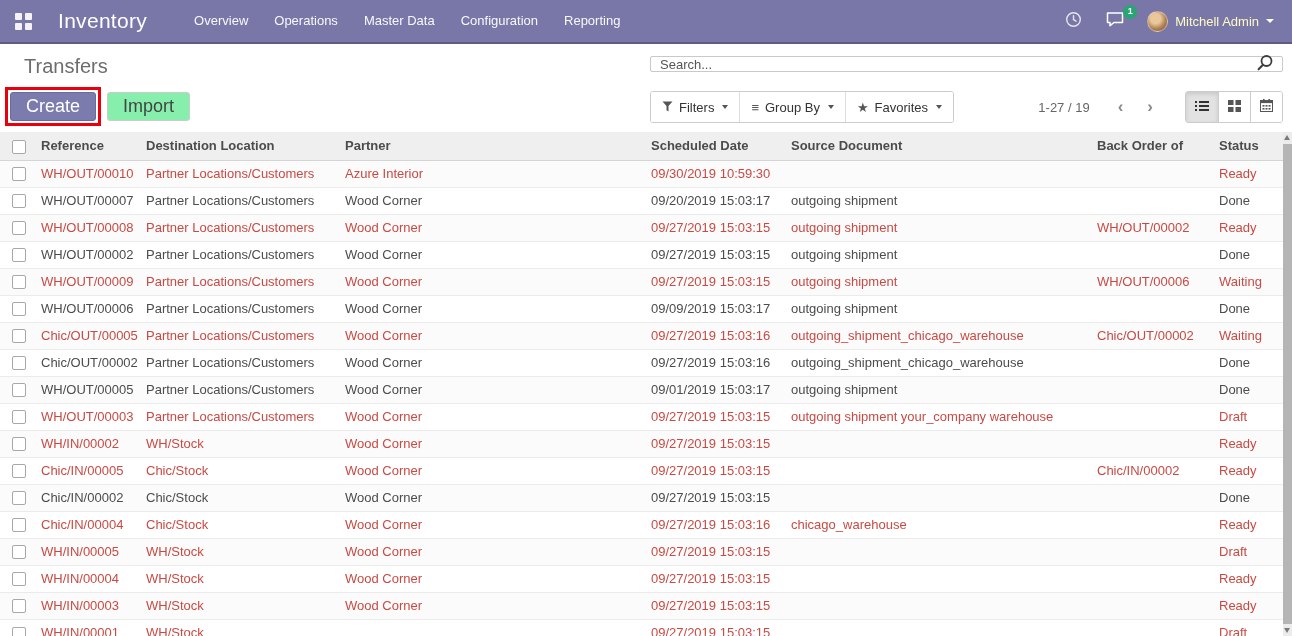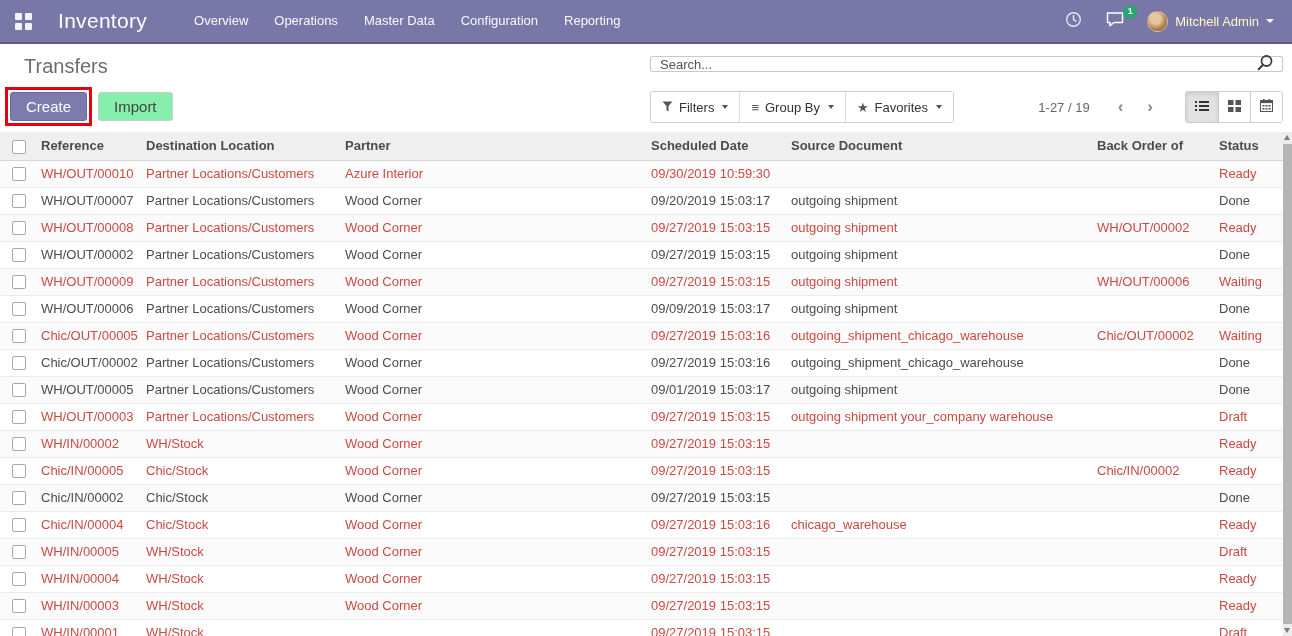--- a/index.html
+++ b/index.html
@@ -38,21 +38,21 @@
     background:radial-gradient(circle at 40% 35%,#e8c79b 0 30%,#b08154 60%,#6e5038 100%);
     border:1px solid rgba(255,255,255,.4);}
   .user-name{font-size:13px;color:#fef9c3;}
   .caret{width:0;height:0;border-left:4px solid transparent;border-right:4px solid transparent;
     border-top:4px solid #fff;display:inline-block;}
   
   .cp{position:relative;height:88px;background:#fff;}
   .cp-title{position:absolute;left:24px;top:11px;font-size:20px;font-weight:400;color:#6d6d6d;margin:0;}
   .cp-buttons{position:absolute;left:5px;top:43px;display:flex;align-items:center;}
   .annotation{border:3px solid var(--annotation);padding:2px;display:inline-block;}
-  .btn{font-size:15px;border-radius:3px;cursor:pointer;padding:6px 15px;line-height:15px;
+  .btn{font-size:18px;border-radius:3px;cursor:pointer;padding:6px 15px;line-height:15px;
     font-family:"Liberation Sans",sans-serif;}
   .btn-primary{background:var(--primary-button);border:1px solid #6b6a99;color:#fff;}
   .btn-default{background:#86efac;border:1px solid #ccc;color:#444;margin-left:6px;}
   .searchbox{position:absolute;left:650px;top:12px;width:633px;height:16px;
     border:1px solid #c9c9c9;border-radius:2px;background:#fff;display:flex;align-items:center;gap:8px;}
   .searchbox input{flex:1;border:none;outline:none;font-size:13px;color:#333;padding:0 9px;
     font-family:"Liberation Sans",sans-serif;background:transparent;}
   .searchbox input::placeholder{color:#555;opacity:1;}
   .search-btn{background:transparent;border:none;cursor:pointer;padding:0 8px;display:flex;}
   .cp-right2{position:absolute;left:650px;top:47px;right:9px;display:flex;align-items:center;}

